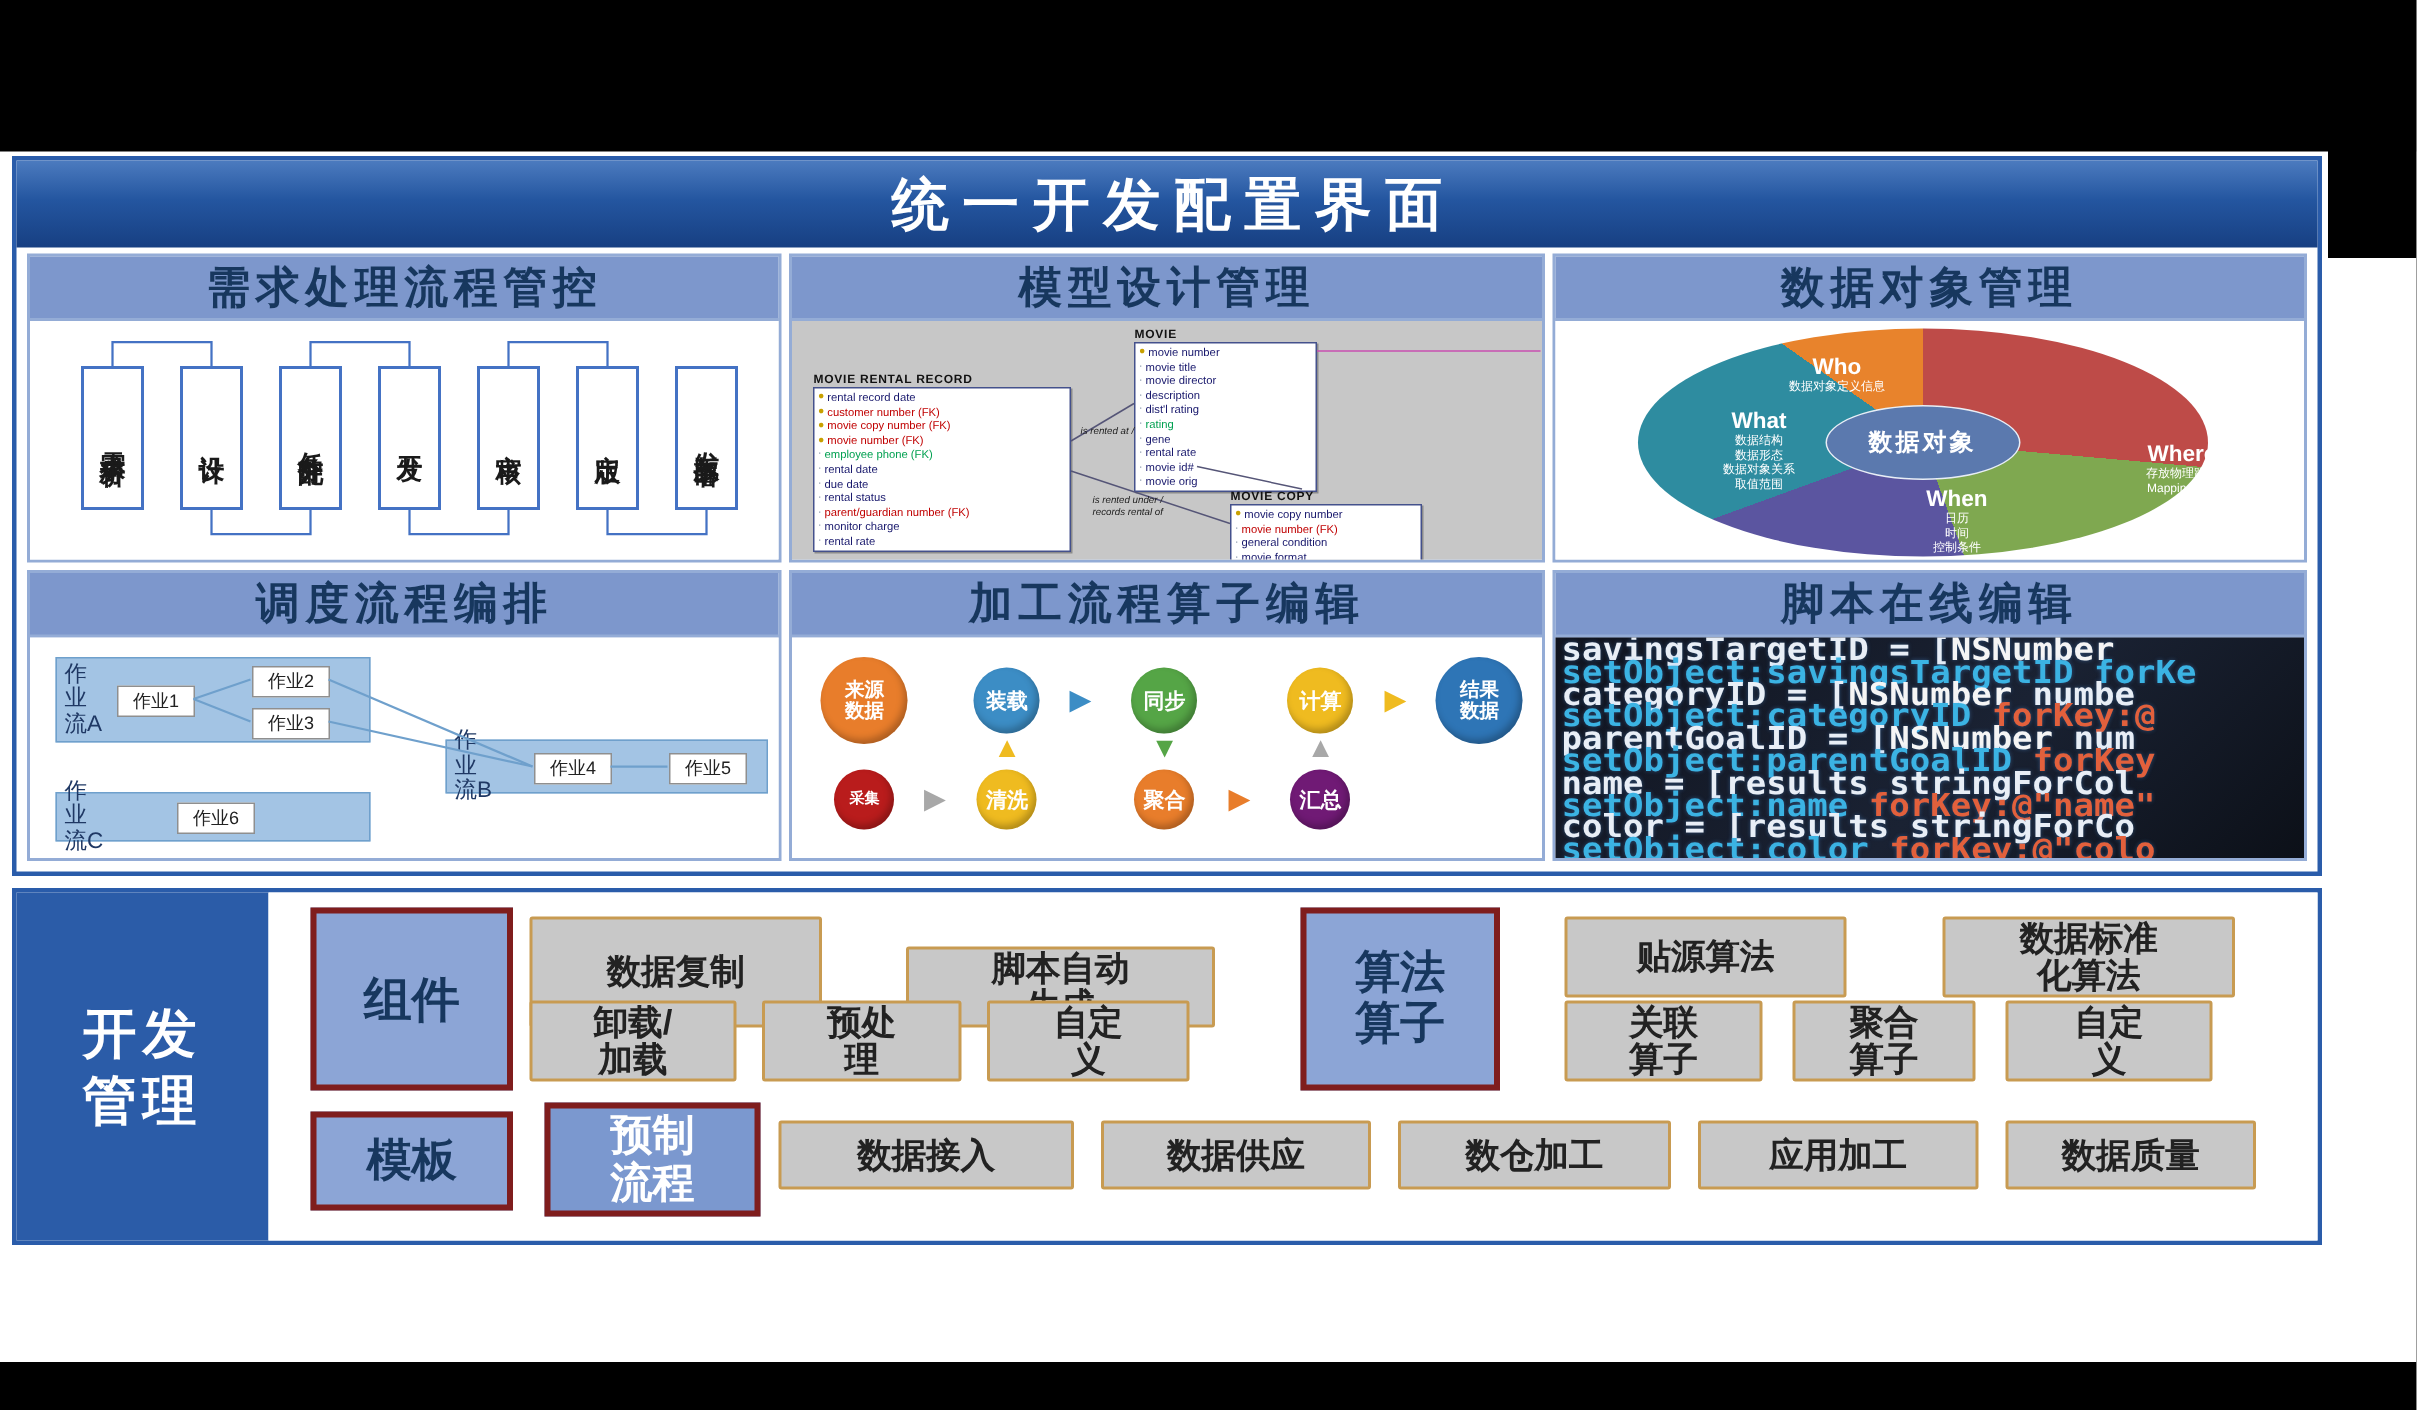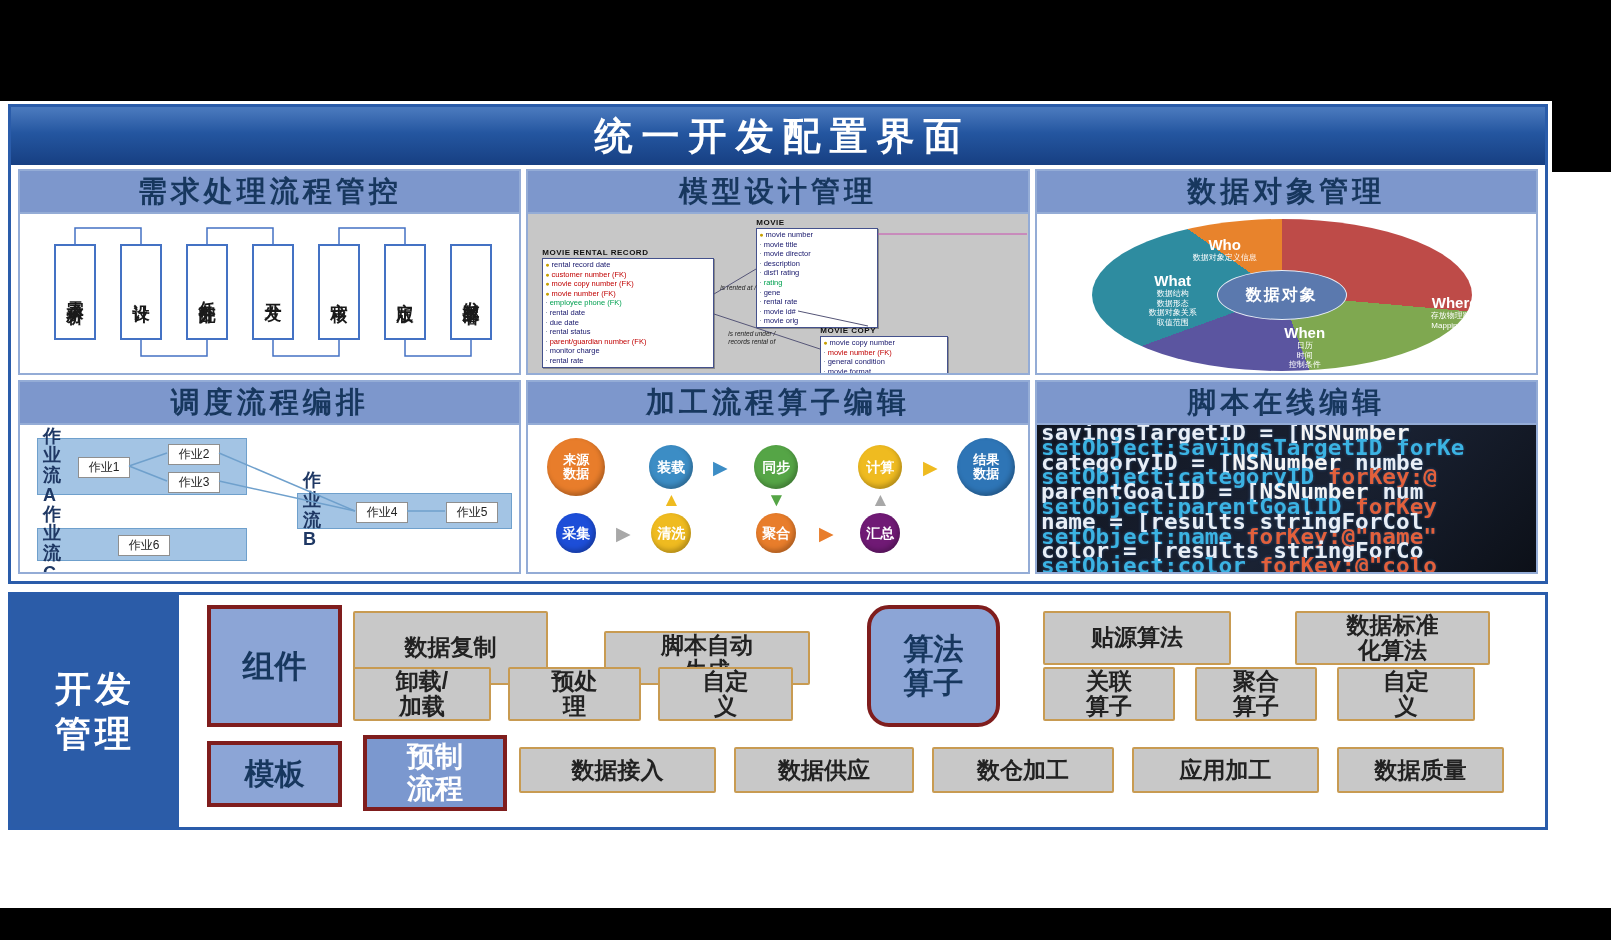--- a/index.html
+++ b/index.html
@@ -38,21 +38,21 @@
   
   .pie{position:absolute;left:55px;top:5px;width:380px;height:152px;border-radius:50%}
   .pie-center{position:absolute;left:180px;top:56px;width:130px;height:50px;border-radius:50%;background:#5B79AE;
     color:#fff;font-weight:bold;font-size:16px;display:flex;align-items:center;justify-content:center;letter-spacing:2px;border:1px solid #E8EEF6}
   .pie-label{position:absolute;text-align:center;color:#fff}
   .pie-name{font-weight:bold;font-size:15px;line-height:1.15}
   .pie-desc{font-size:8px;line-height:9.5px}
 
   
   .flow-box{position:absolute;background:#A3C4E4;border:1px solid #6FA0CC}
-  .flow-label{position:absolute;left:5px;top:50%;transform:translateY(-50%);font-size:18px;font-weight:bold;color:#1F3864;width:28px;line-height:1.1}
+  .flow-label{position:absolute;left:5px;top:50%;transform:translateY(-50%);font-size:15px;font-weight:normal;color:#1F3864;width:28px;line-height:1.1}
   .job{position:absolute;width:52px;height:21px;background:#fff;border:1px solid #8f8f8f;font-size:12px;color:#222;
     display:flex;align-items:center;justify-content:center}
   .sched-line{stroke:#6FA0CC;stroke-width:1.5}
 
   
   .op-circle{position:absolute;border-radius:50%;color:#fff;font-weight:bold;display:flex;align-items:center;justify-content:center;
     text-align:center;white-space:pre-line;line-height:1.05;box-shadow:inset -2px -3px 5px rgba(0,0,0,.25)}
   .op-arrow{position:absolute;font-size:19px;transform:translate(-50%,-50%);line-height:1}
 
   
@@ -300,21 +300,21 @@
       <section class="panel">
         <header>加工流程算子编辑</header>
         <div class="pbody">
             <div class="op-circle" style="left: 19px; top: 13px; width: 58px; height: 58px; background: rgb(232, 125, 43); font-size: 13px;">来源
 数据</div>
             <div class="op-circle" style="left: 121px; top: 20px; width: 44px; height: 44px; background: rgb(60, 141, 197); font-size: 14px;">装载</div>
             <div class="op-circle" style="left: 226px; top: 20px; width: 44px; height: 44px; background: rgb(85, 165, 70); font-size: 14px;">同步</div>
             <div class="op-circle" style="left: 330px; top: 20px; width: 44px; height: 44px; background: rgb(239, 187, 32); font-size: 14px;">计算</div>
             <div class="op-circle" style="left: 429px; top: 13px; width: 58px; height: 58px; background: rgb(46, 117, 182); font-size: 13px;">结果
 数据</div>
-            <div class="op-circle" style="left: 28px; top: 88px; width: 40px; height: 40px; background: #1d4ed8; font-size: 14px;">采集</div>
+            <div class="op-circle" style="left: 28px; top: 88px; width: 40px; height: 40px; background: #b91c1c; font-size: 10px;">采集</div>
             <div class="op-circle" style="left: 123px; top: 88px; width: 40px; height: 40px; background: rgb(239, 187, 32); font-size: 14px;">清洗</div>
             <div class="op-circle" style="left: 228px; top: 88px; width: 40px; height: 40px; background: rgb(232, 125, 43); font-size: 14px;">聚合</div>
             <div class="op-circle" style="left: 332px; top: 88px; width: 40px; height: 40px; background: #701a75; font-size: 14px;">汇总</div>
             <div class="op-arrow" style="left: 192px; top: 42px; color: rgb(60, 141, 197);">▶</div>
             <div class="op-arrow" style="left: 402px; top: 42px; color: rgb(239, 187, 32);">▶</div>
             <div class="op-arrow" style="left: 95px; top: 108px; color: rgb(168, 168, 168);">▶</div>
             <div class="op-arrow" style="left: 298px; top: 108px; color: rgb(232, 125, 43);">▶</div>
             <div class="op-arrow" style="left: 143px; top: 74px; color: rgb(239, 187, 32);">▲</div>
             <div class="op-arrow" style="left: 248px; top: 74px; color: rgb(85, 165, 70);">▼</div>
             <div class="op-arrow" style="left: 352px; top: 74px; color: rgb(168, 168, 168);">▲</div>
@@ -351,21 +351,21 @@
 生成</div>
         </div>
         <div class="btn-row" style="left: 174px; top: 72px; gap: 17px;">
           <div class="gbtn" style="width: 138px;">卸载/
 加载</div>
           <div class="gbtn" style="width: 133px;">预处
 理</div>
           <div class="gbtn" style="width: 135px;">自定
 义</div>
         </div>
-        <div class="cat-box" style="left: 688px; top: 10px; width: 133px; height: 122px; font-size: 30px; border-radius: 22px;">算法
+        <div class="cat-box" style="left: 688px; top: 10px; width: 133px; height: 122px; font-size: 30px;">算法
 算子</div>
         <div class="btn-row" style="left: 864px; top: 16px; gap: 64px;">
           <div class="gbtn" style="width: 188px;">贴源算法</div>
           <div class="gbtn" style="width: 195px;">数据标准
 化算法</div>
         </div>
         <div class="btn-row" style="left: 864px; top: 72px; gap: 20px;">
           <div class="gbtn" style="width: 132px;">关联
 算子</div>
           <div class="gbtn" style="width: 122px;">聚合

